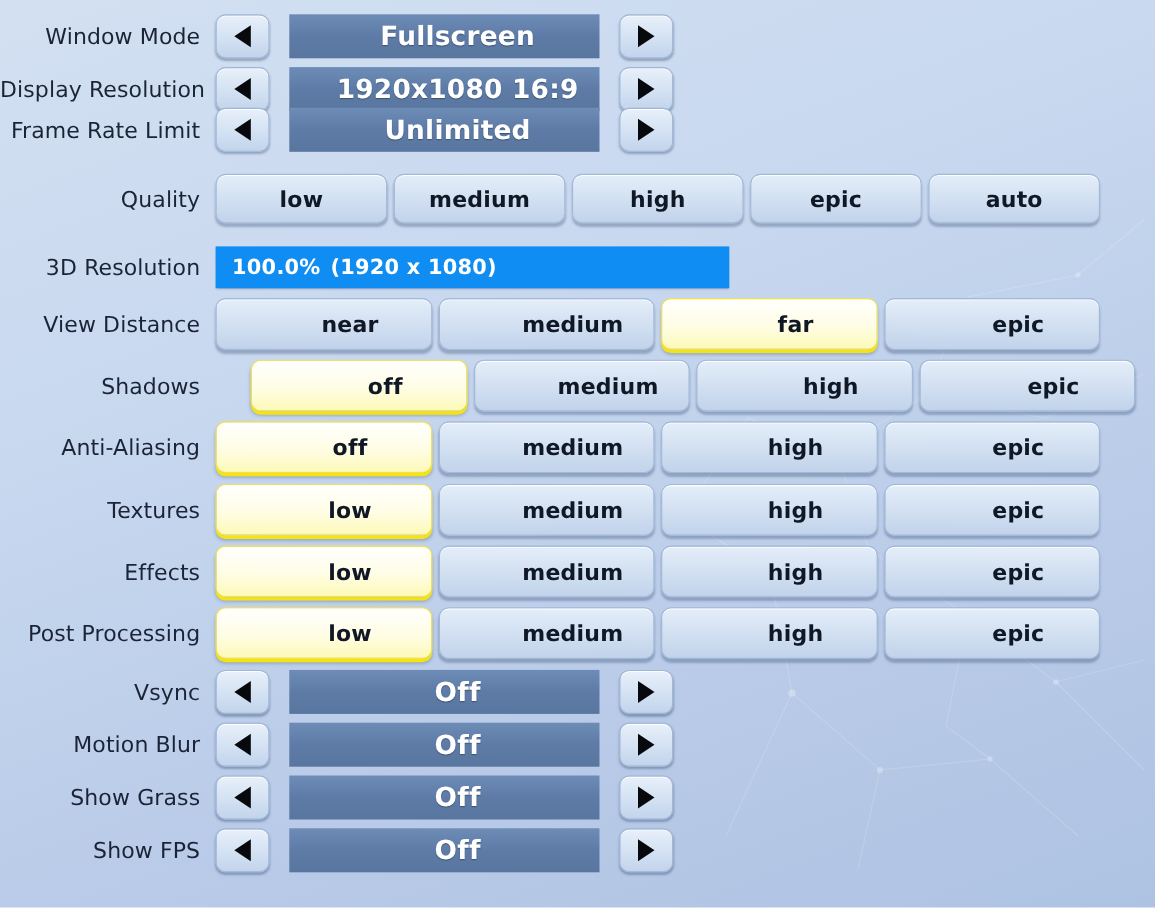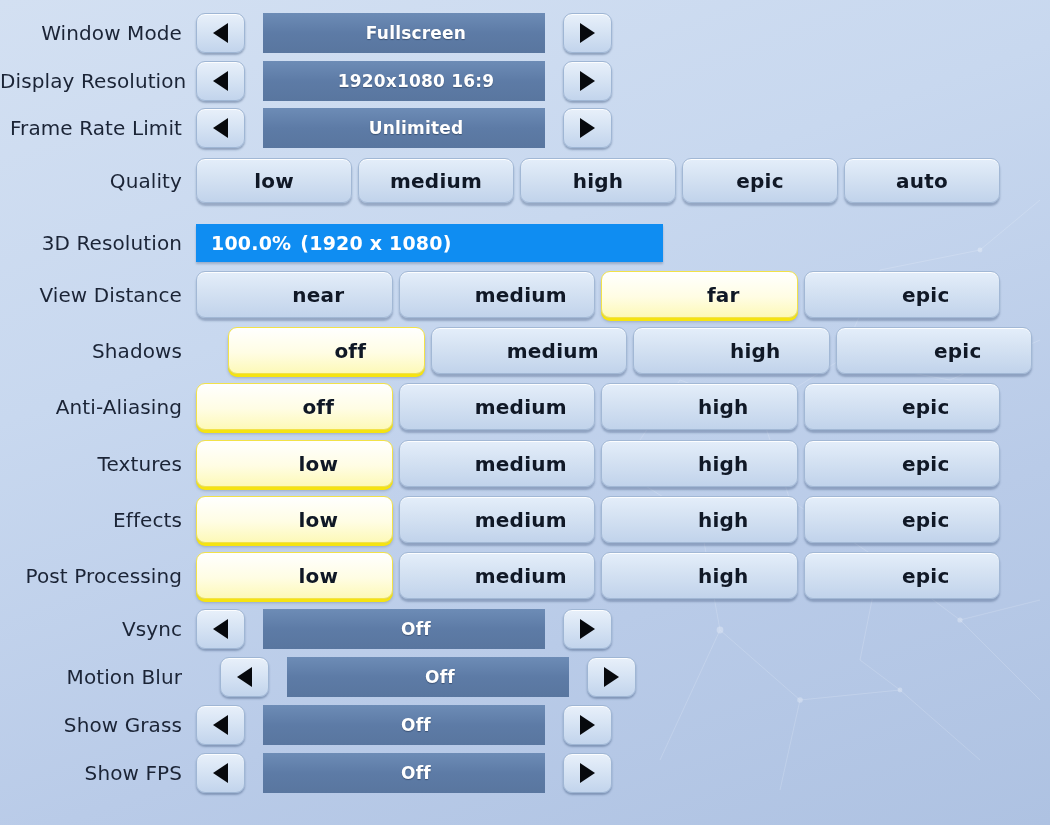--- a/index.html
+++ b/index.html
@@ -77,21 +77,21 @@
     border-top: 10px solid transparent;
     border-bottom: 10px solid transparent;
   }
   .arrow-btn.left .glyph  { border-right: 15px solid #07090d; }
   .arrow-btn.right .glyph { border-left: 15px solid #07090d; }
 
   .value-bar {
     height: 40px;
     background: linear-gradient(180deg, #6d8cb6 0%, #5d7ba6 50%, #59769f 100%);
     color: #ffffff;
-    font-size: 17px;
+    font-size: 24px;
     font-weight: bold;
     display: flex;
     align-items: center;
     justify-content: center;
     flex: 0 0 282px;
     margin: 0 18px;
     letter-spacing: 0.2px;
     text-shadow: 0 1px 1px rgba(20,35,60,0.45);
     cursor: pointer;
     padding-left: 24px;
@@ -200,21 +200,21 @@
       <div class="arrow-btn left">
           <span class="glyph"></span>
         </div>
       <div class="value-bar">1920x1080 16:9</div>
       <div class="arrow-btn right">
           <span class="glyph"></span>
         </div>
     </div>
   </div>
 
-  <div class="row" style="top:108px;">
+  <div class="row" style="top:98px;">
     <div class="label">Frame Rate Limit</div>
     <div class="control">
       <div class="arrow-btn left">
           <span class="glyph"></span>
         </div>
       <div class="value-bar">Unlimited</div>
       <div class="arrow-btn right">
           <span class="glyph"></span>
         </div>
     </div>
@@ -321,21 +321,21 @@
       <div class="arrow-btn left">
           <span class="glyph"></span>
         </div>
       <div class="value-bar">Off</div>
       <div class="arrow-btn right">
           <span class="glyph"></span>
         </div>
     </div>
   </div>
 
-  <div class="row" style="top:657px;gap:24px;">
+  <div class="row" style="top:657px;">
     <div class="label">Motion Blur</div>
     <div class="control">
       <div class="arrow-btn left">
           <span class="glyph"></span>
         </div>
       <div class="value-bar">Off</div>
       <div class="arrow-btn right">
           <span class="glyph"></span>
         </div>
     </div>

